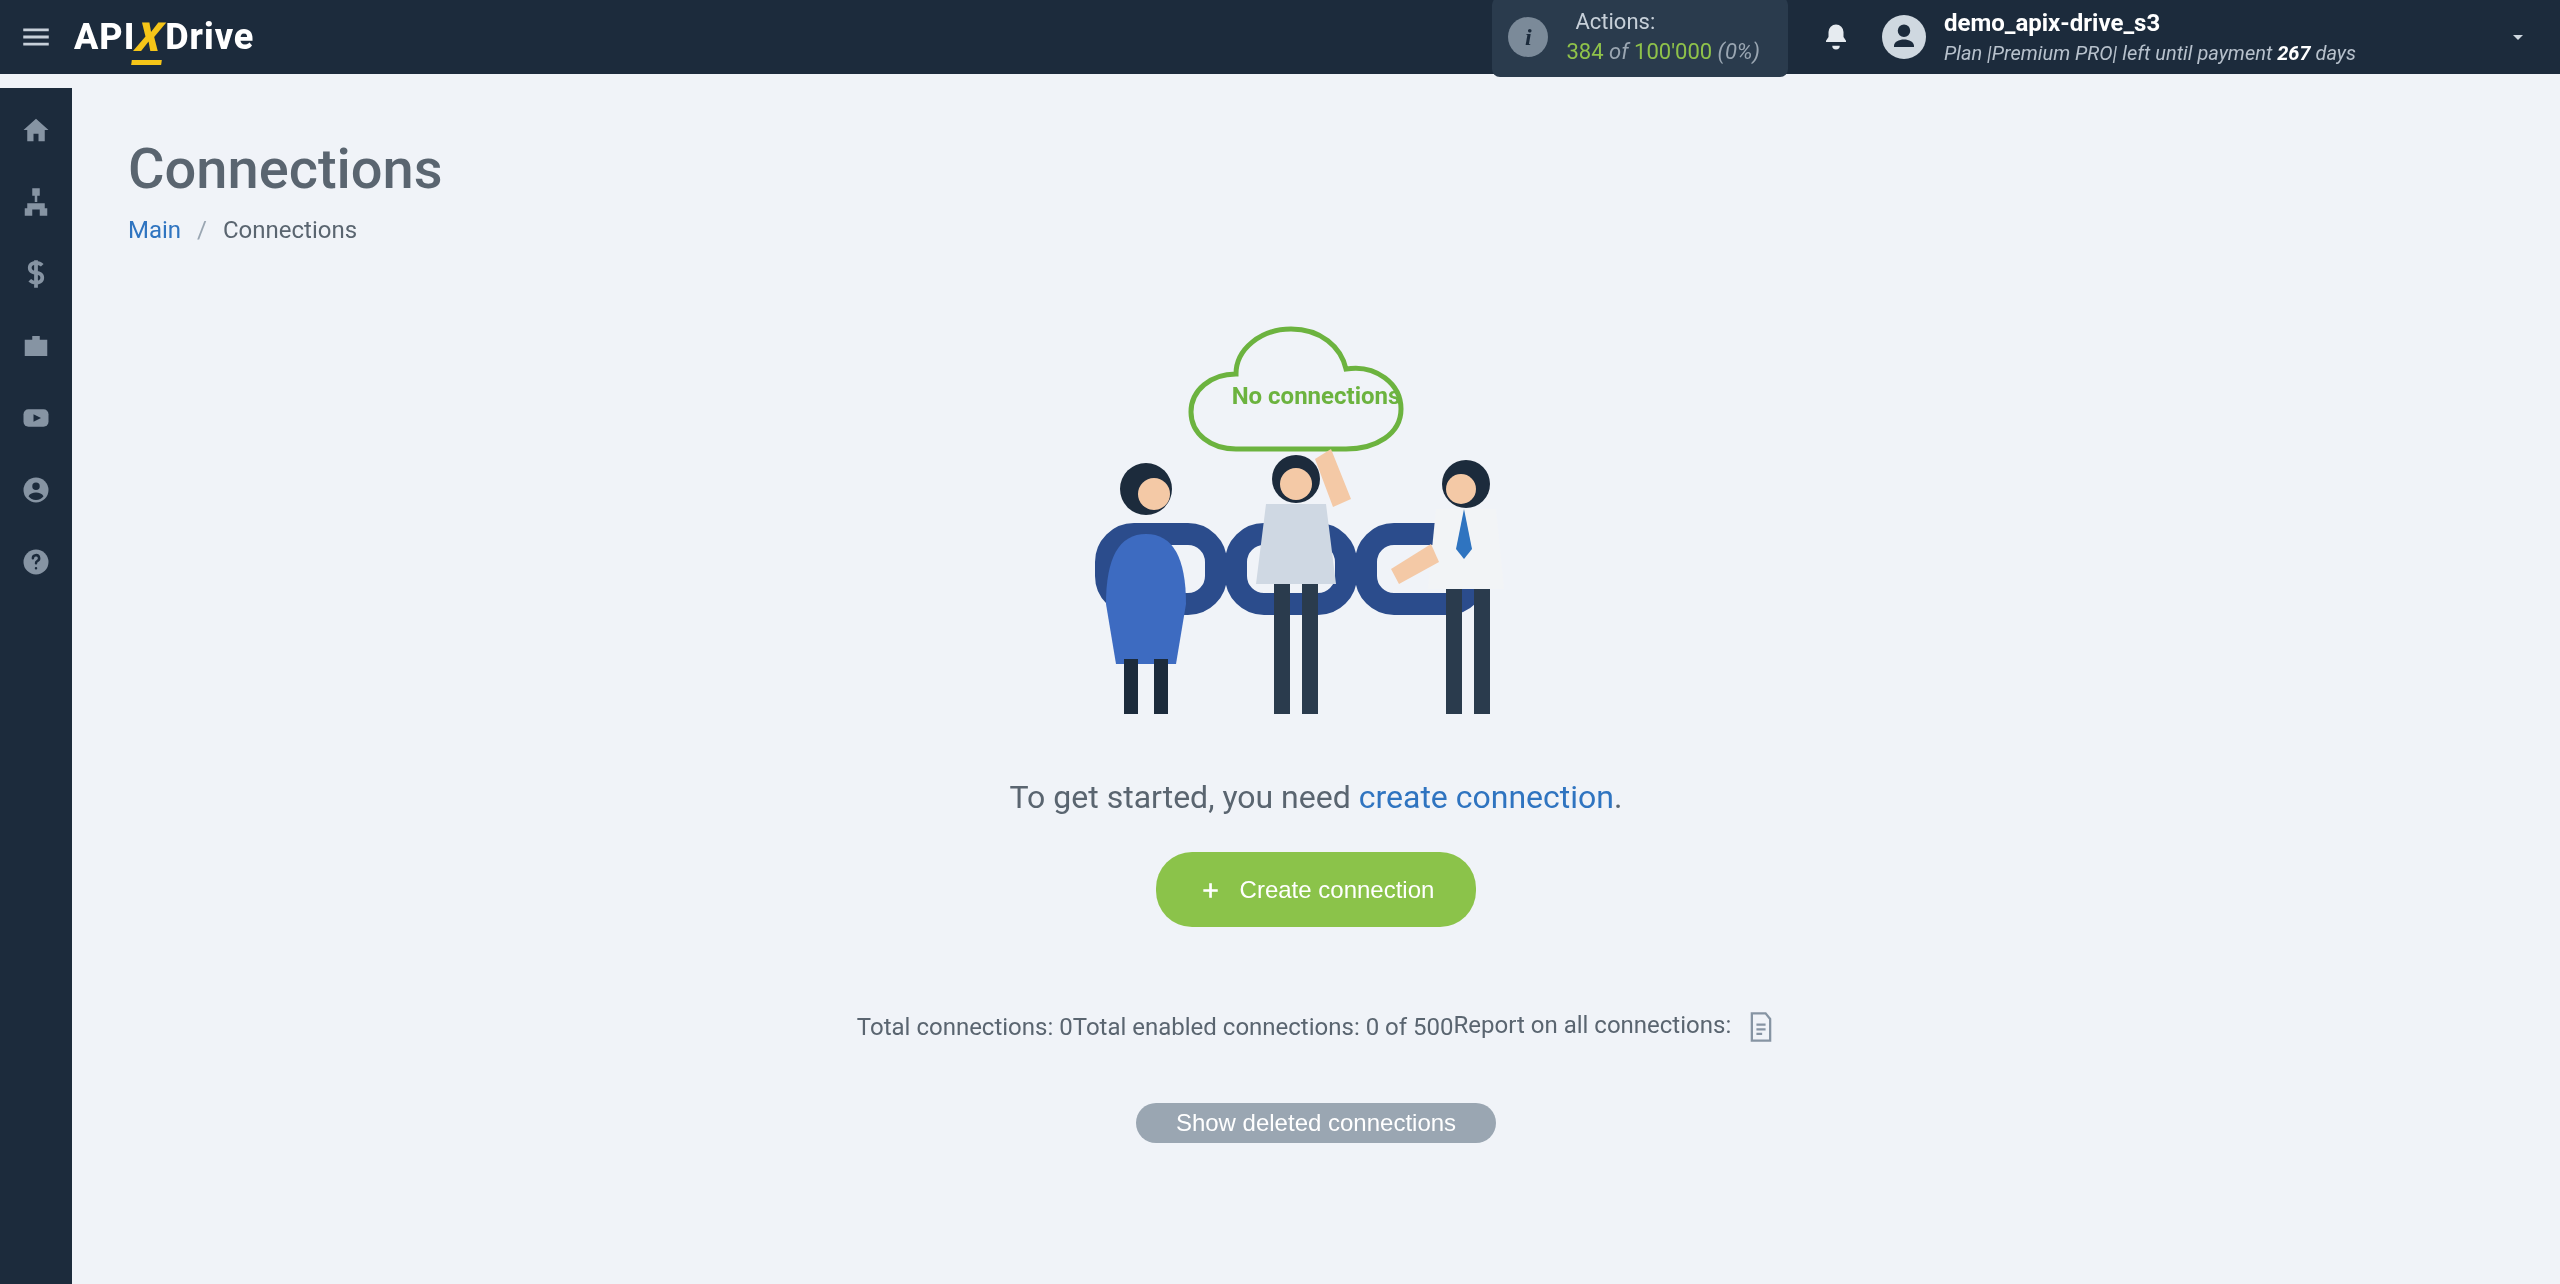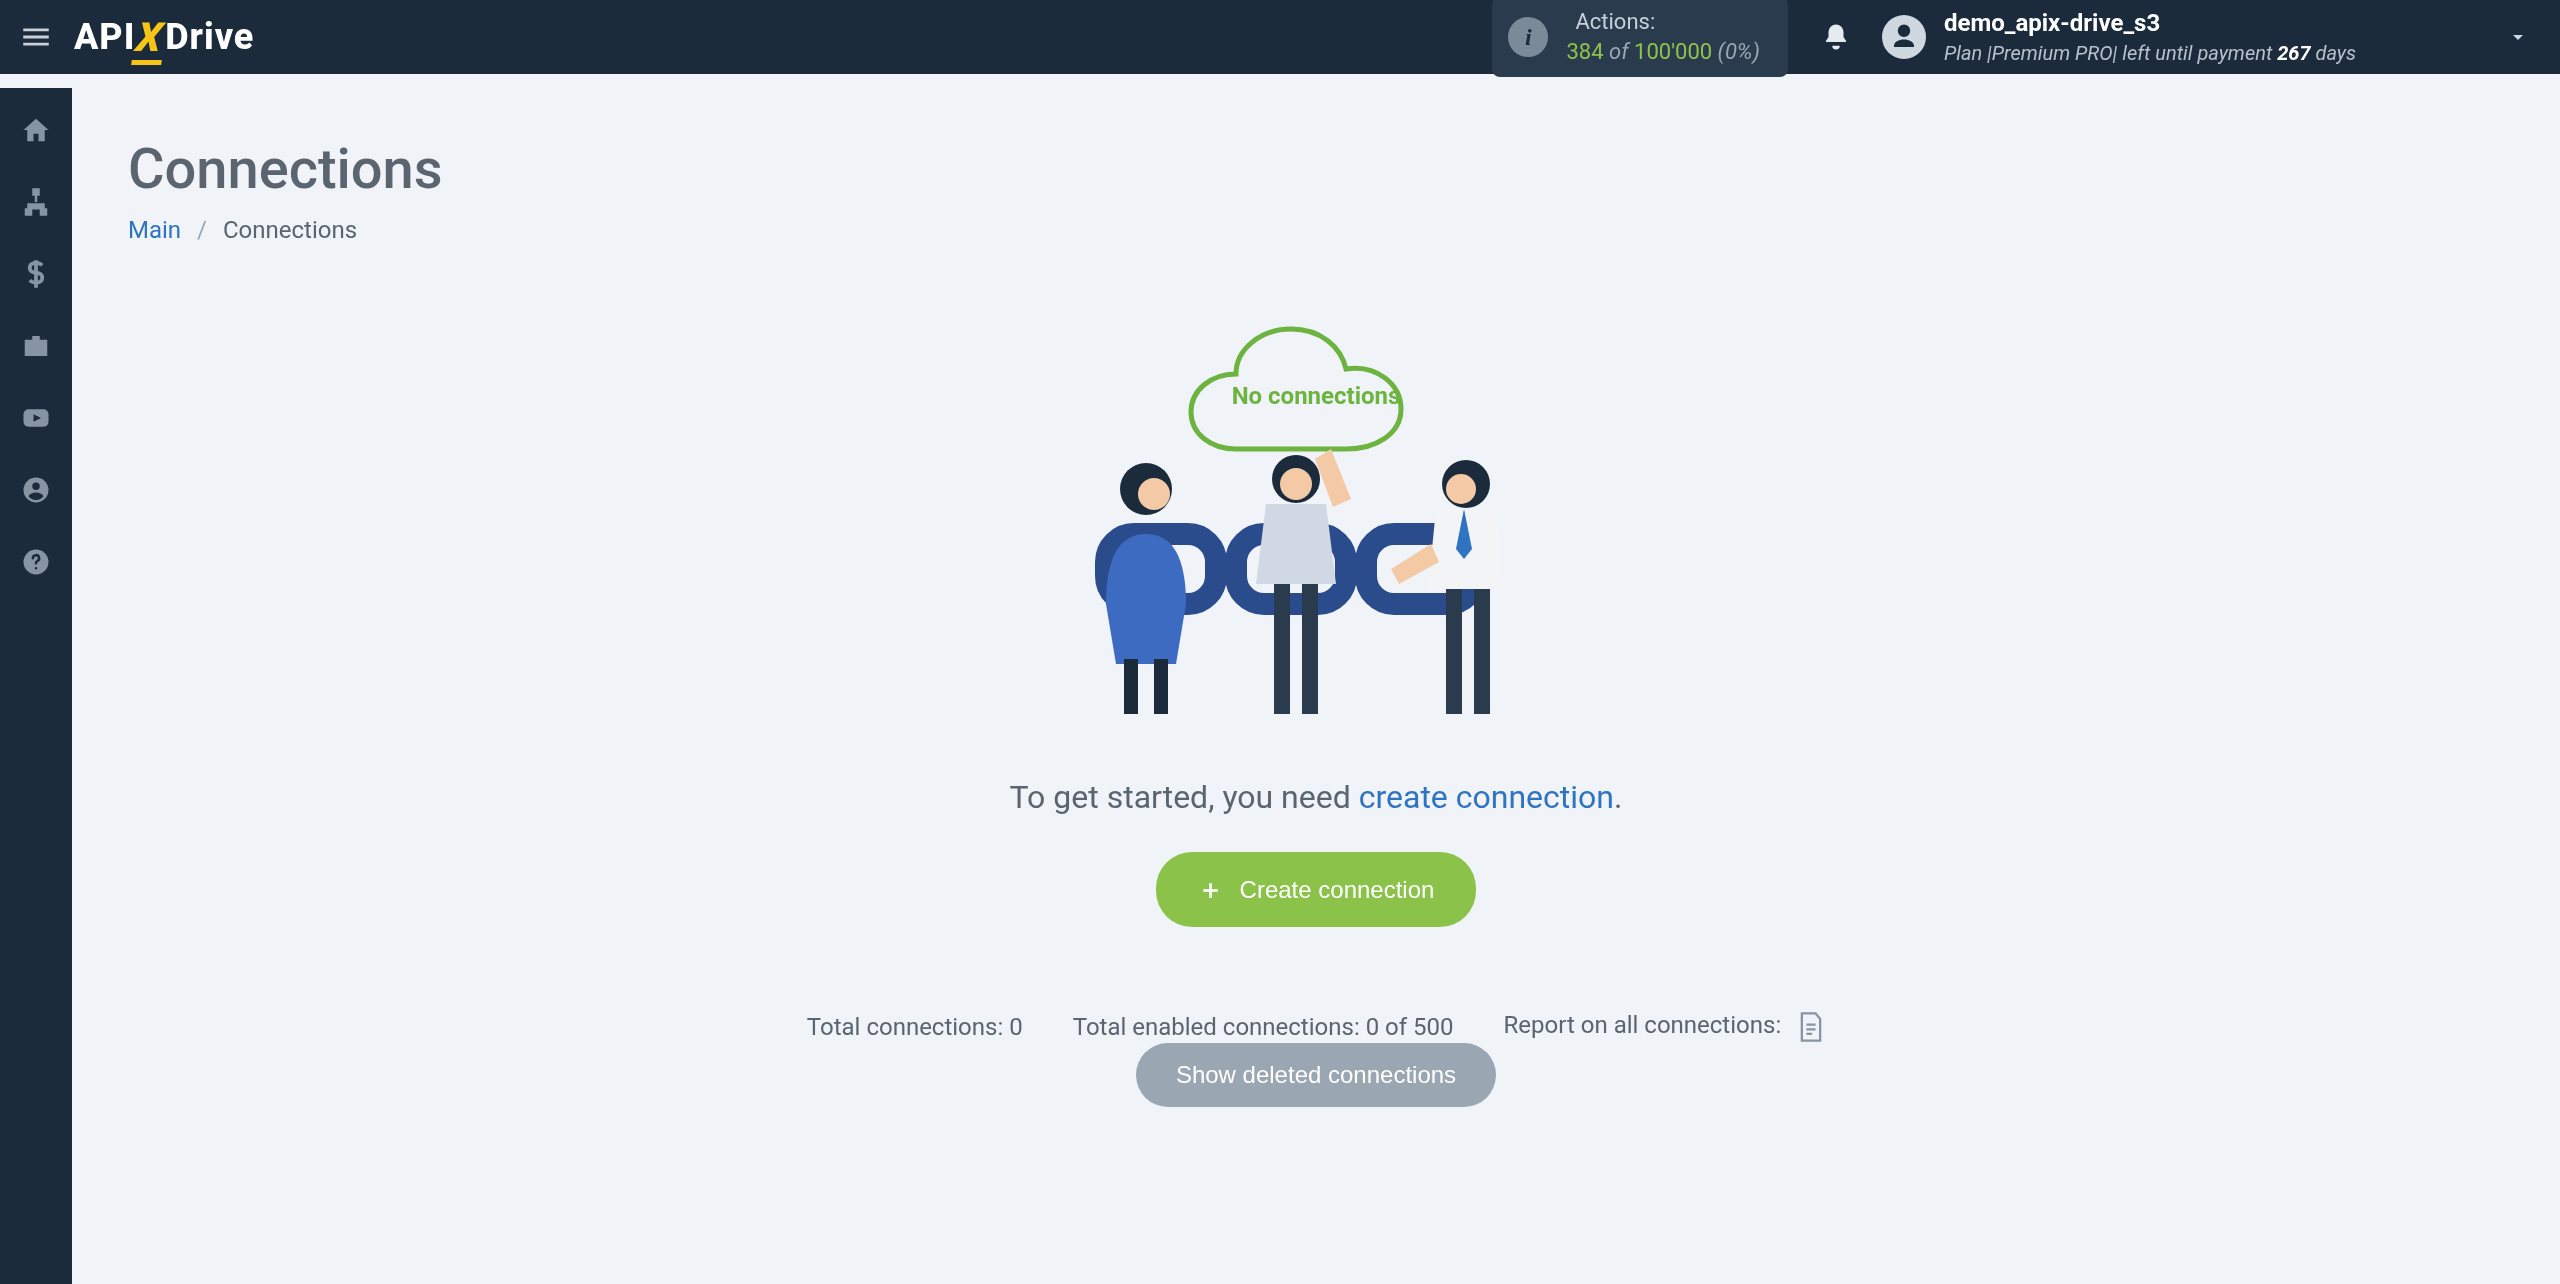--- a/index.html
+++ b/index.html
@@ -179,39 +179,39 @@
     display:inline-flex;
     align-items:center;
     gap:16px;
   }
   .btn-create .plus{font-size:26px;font-weight:700;}
 
   .stats-row{
     margin-top:84px;
     display:flex;
     justify-content:center;
-    gap:50px;
     font-size:24px;
     color:#5a6570;
     align-items:center;
   }
   .report-icon{
     display:inline-flex;
     width:28px;height:32px;
     margin-left:10px;
     vertical-align:middle;
   }
   .report-icon svg{width:28px;height:32px;fill:none;stroke:#8694a3;stroke-width:2;}
 
   .btn-deleted{
+    margin-top:60px;
     background:#9aa6b2;
     color:#fff;
     border:none;
     border-radius:34px;
-    padding:18px 40px;
+    padding:6px 40px;
     font-size:24px;
     cursor:pointer;
   }
 </style>
 </head>
 <body>
 
 <div class="topbar">
   <div class="hamburger">
     <svg viewBox="0 0 24 24">

